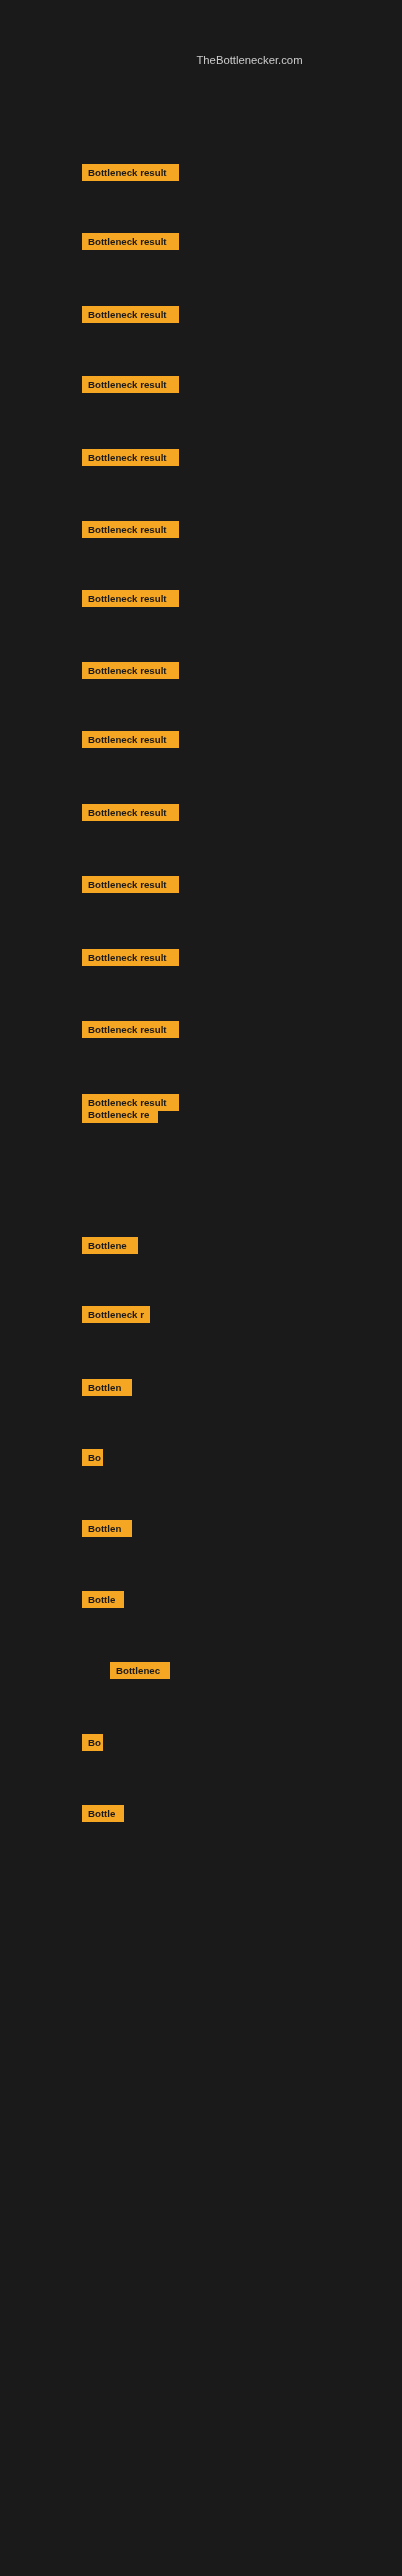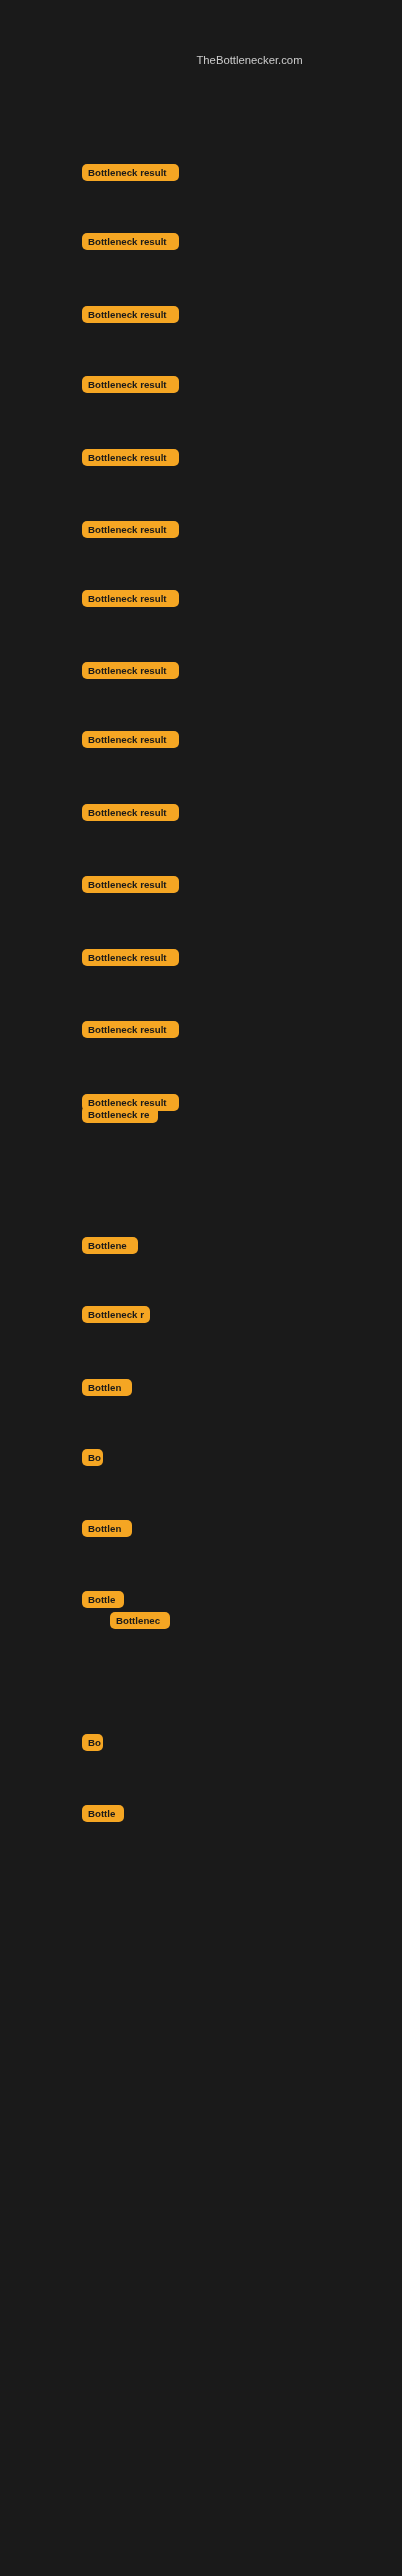--- a/index.html
+++ b/index.html
@@ -24,21 +24,21 @@
       font-weight: normal;
     }
 
     .bottleneck-label {
       display: inline-block;
       background-color: #f5a623;
       color: #1a1a1a;
       font-size: 9.7px;
       font-weight: bold;
       padding: 3.2px 6.4px;
-      border-radius: 5px;
+      border-radius: 0;
       white-space: nowrap;
       overflow: hidden;
     }
 
     .result-row {
       position: absolute;
       left: 1.6px;
     }
   </style>
 </head>
@@ -61,17 +61,17 @@
     <div class="result-row" style="top: 831px;"><span class="bottleneck-label" style="max-width: 97px; width: 97px;">Bottleneck result</span></div>
     <div class="result-row" style="top: 903px;"><span class="bottleneck-label" style="max-width: 97px; width: 97px;">Bottleneck result</span></div>
     <div class="result-row" style="top: 976px;"><span class="bottleneck-label" style="max-width: 97px; width: 97px;">Bottleneck result</span></div>
     <div class="result-row" style="top: 988px;"><span class="bottleneck-label" style="max-width: 76px; width: 76px;">Bottleneck re</span></div>
     <div class="result-row" style="top: 1119px;"><span class="bottleneck-label" style="max-width: 56px; width: 68px;">Bottlene</span></div>
     <div class="result-row" style="top: 1188px;"><span class="bottleneck-label" style="max-width: 68px; width: 68px;">Bottleneck r</span></div>
     <div class="result-row" style="top: 1261px;"><span class="bottleneck-label" style="max-width: 50px; width: 50px;">Bottlen</span></div>
     <div class="result-row" style="top: 1331px;"><span class="bottleneck-label" style="max-width: 21px; width: 21px;">Bo</span></div>
     <div class="result-row" style="top: 1402px;"><span class="bottleneck-label" style="max-width: 50px; width: 50px;">Bottlen</span></div>
     <div class="result-row" style="top: 1473px;"><span class="bottleneck-label" style="max-width: 42px; width: 42px;">Bottle</span></div>
-    <div class="result-row" style="top: 1494px; padding-left: 28px;"><span class="bottleneck-label" style="max-width: 60px; width: 60px;">Bottlenec</span></div>
+    <div class="result-row" style="top: 1544px; padding-left: 28px;"><span class="bottleneck-label" style="max-width: 60px; width: 60px;">Bottlenec</span></div>
     <div class="result-row" style="top: 1616px;"><span class="bottleneck-label" style="max-width: 21px; width: 21px;">Bo</span></div>
     <div class="result-row" style="top: 1687px;"><span class="bottleneck-label" style="max-width: 42px; width: 42px;">Bottle</span></div>
   </div>
 
 
 </body></html>

